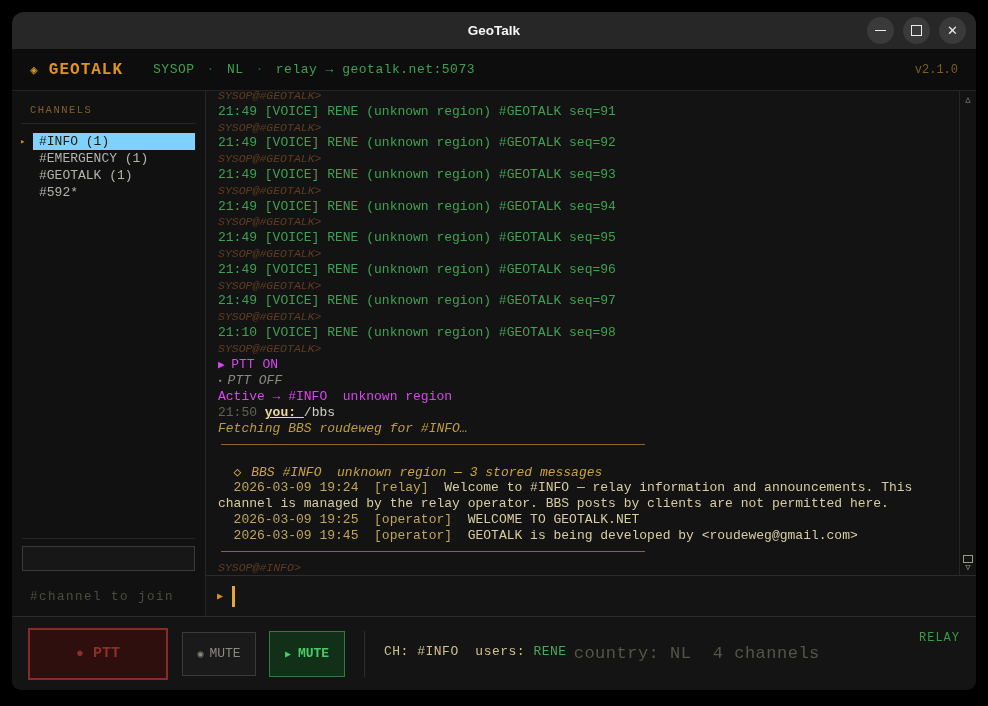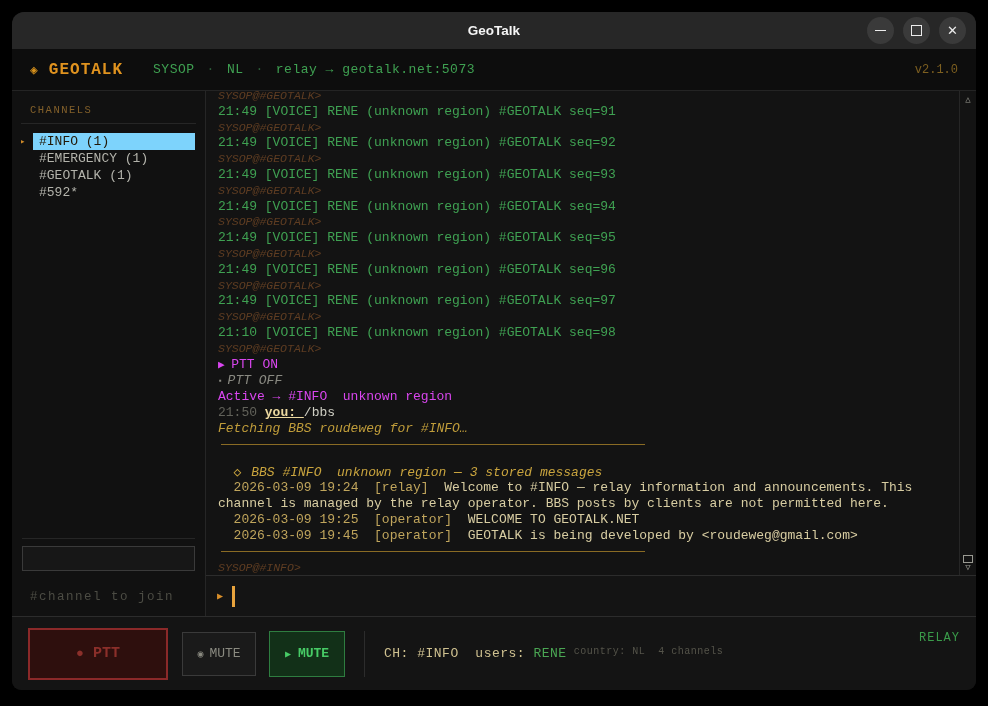--- a/index.html
+++ b/index.html
@@ -75,21 +75,21 @@
   .btn-ptt{width:140px;height:52px;border:2px solid #8b2929;background:#2e0f0d;color:#8b2f2a;font-size:15px;font-weight:bold;margin-right:14px;}
   .btn-ptt .ico{font-size:13px;}
   .btn-mute{width:74px;height:44px;border:1px solid #3a3a3a;background:#1a1a1a;color:#8a8a80;font-size:13px;margin-right:13px;gap:6px;}
   .btn-mute .ico{font-size:10px;}
   .btn-play{width:76px;height:46px;border:1px solid #2e7d40;background:#123018;color:#47cb66;font-size:13px;font-weight:bold;gap:7px;}
   .btn-play .ico{font-size:10px;}
   .bar-divider{width:1px;height:46px;background:#2c2c2c;margin:0 19px;}
   .statusblock{display:flex;gap:7px;}
   .status1{font-size:13px;color:#cfc190;letter-spacing:.5px;white-space:pre;}
   .status1 .uval{color:#4aa653;}
-  .status2{font-size:10px;color:#55544a;letter-spacing:.5px;white-space:pre;}
+  .status2{font-size:17px;color:#55544a;letter-spacing:.5px;white-space:pre;}
   .mode{margin-left:auto;color:#3a9b4a;font-size:12px;letter-spacing:1px;align-self:flex-start;margin-top:14px;}
 </style>
 </head>
 <body>
 
 <div class="stage">
   <div class="window">
 
     <div class="titlebar">
       <span class="title">GeoTalk</span>

